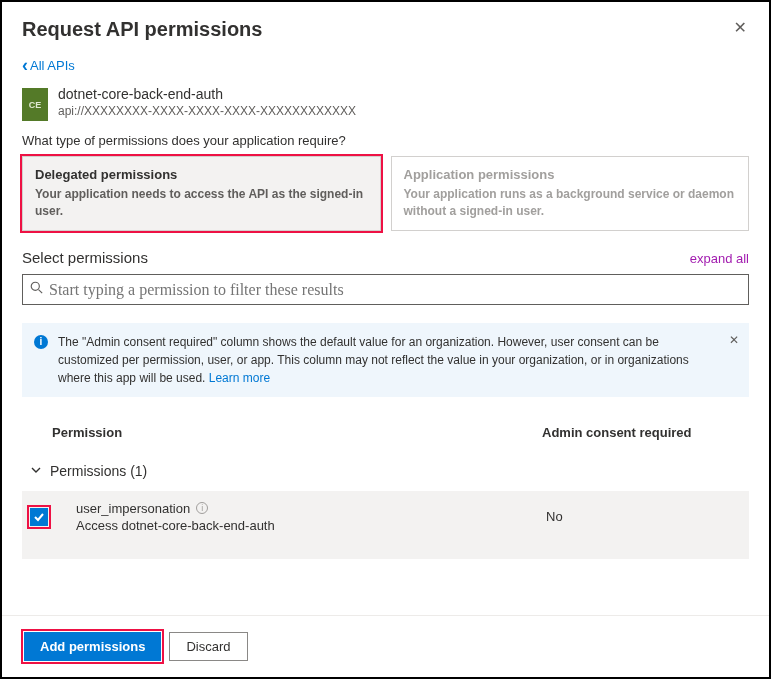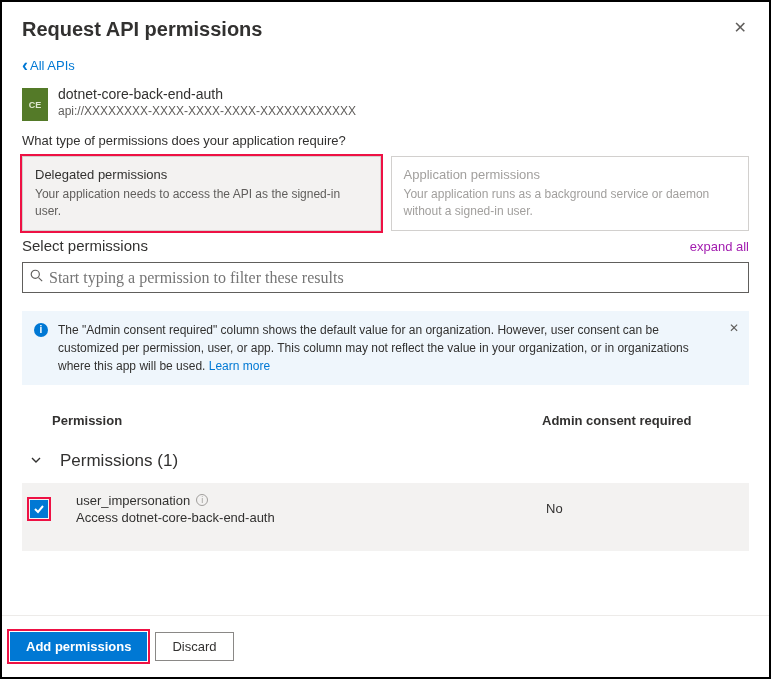--- a/index.html
+++ b/index.html
@@ -17,51 +17,51 @@
     .header { display: flex; justify-content: space-between; align-items: flex-start; margin-bottom: 14px; }
     .title { font-size: 20px; font-weight: 600; }
     .close-x { font-size: 16px; color: #605e5c; cursor: pointer; line-height: 1; padding: 2px; }
     .back-link { color: #0078d4; font-size: 13px; cursor: pointer; display: inline-flex; align-items: center; margin-bottom: 10px; }
     .back-link::before { content: "‹"; font-size: 18px; margin-right: 2px; font-weight: 600; }
     .api-row { display: flex; align-items: flex-start; gap: 10px; margin-bottom: 12px; }
     .api-icon { width: 26px; height: 33px; background: #547a28; display: flex; align-items: center; justify-content: center; color: #dfe8d1; font-size: 9px; font-weight: 600; margin-top: 2px; }
     .api-name { font-size: 14px; color: #323130; margin-bottom: 2px; }
     .api-uri { font-size: 12px; color: #605e5c; }
     .question { font-size: 13px; margin-bottom: 8px; }
-    .perm-type-row { display: flex; gap: 10px; margin-bottom: 6px; }
+    .perm-type-row { display: flex; gap: 10px; margin-bottom: 18px; font-weight: bold; }
     .perm-card { flex: 1; border: 1px solid #d2d0ce; padding: 10px 12px; font-size: 12px; cursor: pointer; }
     .perm-card.selected { background: #f3f2f1; outline: 2px solid #e14; outline-offset: 0; }
     .perm-card-title { font-size: 13px; margin-bottom: 4px; color: #323130; }
     .perm-card.disabled .perm-card-title,
     .perm-card.disabled .perm-card-desc { color: #a19f9d; }
     .perm-card-desc { color: #605e5c; line-height: 1.4; }
     .select-header { display: flex; justify-content: space-between; align-items: baseline; margin-bottom: 8px; }
     .select-title { font-size: 15px; font-weight: 400; }
     .expand-all { color: #a21caf; font-size: 13px; cursor: pointer; }
     .search-wrap { position: relative; margin-bottom: 18px; }
     .search-wrap .search-icon { position: absolute; left: 8px; top: 50%; transform: translateY(-50%); color: #605e5c; font-size: 13px; pointer-events: none; }
     .search-wrap input { width: 100%; border: 1px solid #605e5c; padding: 6px 8px 5px 26px; font-size: 16px; font-family: Liberation Serif, serif; }
     .info-box { background: #eff6fc; padding: 10px 30px 10px 36px; position: relative; font-size: 12px; color: #323130; line-height: 1.5; margin-bottom: 22px; }
     .info-box .info-icon { position: absolute; left: 12px; top: 12px; width: 14px; height: 14px; border-radius: 50%; background: #0078d4; color: #fff; font-size: 10px; font-weight: bold; text-align: center; line-height: 14px; }
     .info-box .close-info { position: absolute; right: 10px; top: 8px; color: #605e5c; cursor: pointer; font-size: 12px; }
     .info-box .learn-more { color: #0078d4; cursor: pointer; }
     .table-header { display: flex; padding: 6px 0 10px 30px; font-size: 13px; font-weight: 600; border-bottom: 1px solid #fff; }
     .col-perm { flex: 0 0 490px; }
     .col-admin { flex: 1; }
-    .group-row { display: flex; align-items: center; padding: 12px 0 12px 8px; font-size: 17px; cursor: pointer; gap: 10px; }
+    .group-row { display: flex; align-items: center; padding: 12px 0 12px 8px; font-size: 14px; cursor: pointer; }
     .chevron { display: inline-block; margin-right: 8px; }
     .perm-row { display: flex; align-items: center; background: #f3f2f1; padding: 10px 0 26px 8px; }
     .checkbox-wrap { outline: 2px solid #e14; outline-offset: 1px; margin-right: 28px; }
     .checkbox { width: 18px; height: 18px; background: #0078d4; display: flex; align-items: center; justify-content: center; cursor: pointer; }
     .checkbox svg { width: 12px; height: 12px; }
     .perm-detail { flex: 0 0 470px; }
     .perm-name-row { display: flex; align-items: center; gap: 6px; font-size: 13px; margin-bottom: 2px; }
     .perm-help { width: 12px; height: 12px; border: 1px solid #a19f9d; border-radius: 50%; font-size: 9px; text-align: center; line-height: 11px; color: #a19f9d; cursor: pointer; }
     .perm-desc { font-size: 13px; color: #323130; }
-    .footer { position: absolute; left: 0; right: 0; bottom: 0; border-top: 1px solid #edebe9; padding: 16px 8px; display: flex; gap: 8px; background: #fff; }
+    .footer { position: absolute; left: 0; right: 0; bottom: 0; border-top: 1px solid #edebe9; padding: 16px 22px; display: flex; gap: 8px; background: #fff; }
     .btn-primary { background: #0078d4; color: #fff; border: none; padding: 7px 16px; font-size: 13px; font-weight: 600; cursor: pointer; outline: 2px solid #e14; outline-offset: 1px; }
     .btn-secondary { background: #fff; color: #323130; border: 1px solid #8a8886; padding: 6px 16px; font-size: 13px; cursor: pointer; }
   </style>
 </head>
 <body>
 
 
 
 <div class="header">
   <h1 class="title">Request API permissions</h1>

